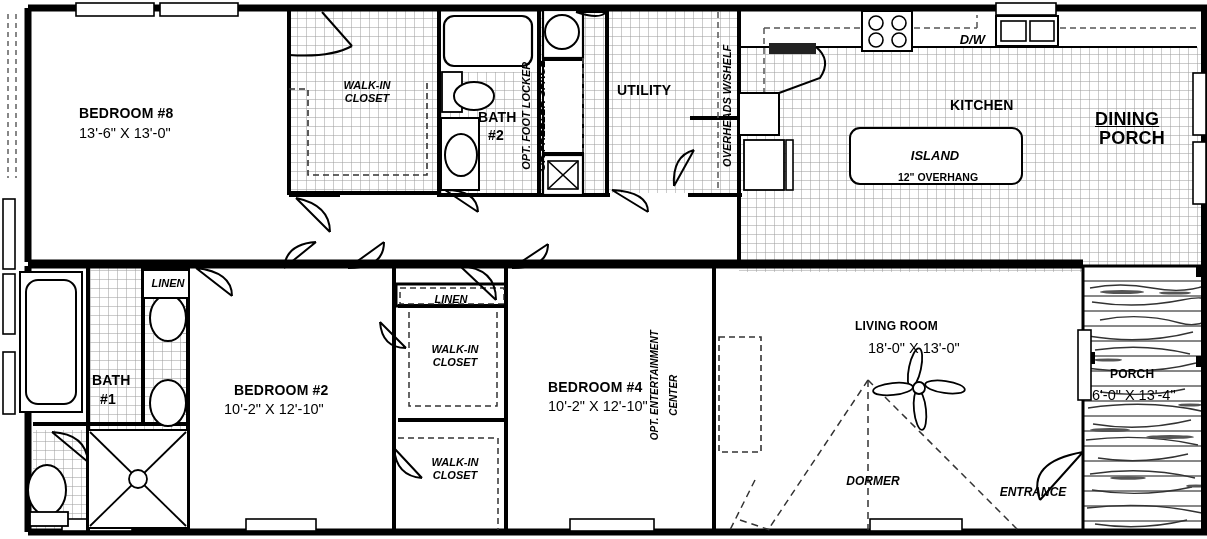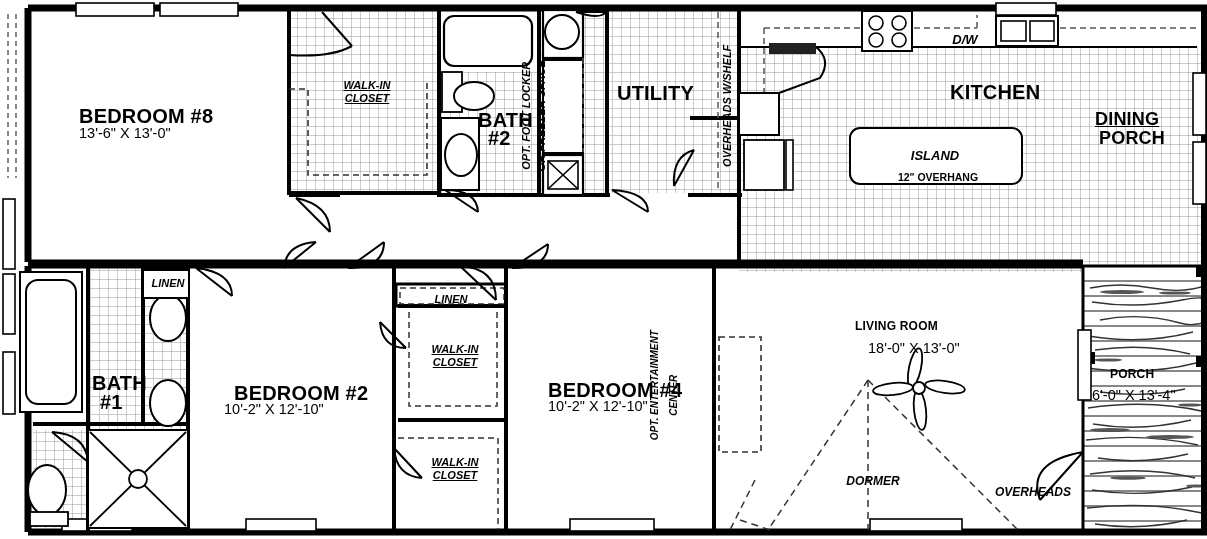--- a/index.html
+++ b/index.html
@@ -1,23 +1,23 @@
 <!DOCTYPE html>
 <html><head>
 <meta charset="utf-8">
 <style>
   html,body{margin:0;padding:0;background:#ffffff;}
   body{font-family:"Liberation Sans",sans-serif;}
   #plan{position:relative;width:1207px;height:539px;background:#fff;overflow:hidden;}
   svg{display:block;}
   .lbl{position:absolute;text-align:center;color:#000;line-height:1.05;pointer-events:none;}
-  .rm-name{font-weight:bold;font-size:20px;letter-spacing:.2px;white-space:nowrap;}
+  .rm-name{font-weight:bold;font-size:14px;letter-spacing:.2px;white-space:nowrap;}
   .rm-dim{font-size:14.5px;white-space:nowrap;}
   .sm-italic{font-style:italic;font-size:11px;font-weight:600;white-space:nowrap;}
-  .sm-italic2{font-style:italic;font-size:11px;font-weight:600;line-height:1.15;text-decoration:underline;}
+  .sm-italic2{font-style:italic;font-size:11px;font-weight:600;line-height:1.15;}
   .tiny-bold{font-weight:bold;font-size:10.5px;white-space:nowrap;}
   .vert{transform-origin:center center;}
 </style>
 </head>
 <body>
 
 <div id="plan">
 
 <svg width="1207" height="539" viewBox="0 0 1207 539">
   <defs>
@@ -287,24 +287,24 @@
 <div class="lbl rm-name" style="left:478px; top:110px;">BATH</div>
 <div class="lbl rm-name" style="left:488px; top:128px;">#2</div>
 
 <div class="lbl sm-italic vert" style="left:545px; top:110px; width:140px; transform:rotate(-90deg) translate(0,-88px);">OPT. FOOT LOCKER</div>
 <div class="lbl sm-italic vert" style="left:557px; top:110px; width:145px; transform:rotate(-90deg) translate(0,-88px);">OR FREEZER SPACE</div>
 
 <div class="lbl rm-name" style="left:617px; top:83px;">UTILITY</div>
 
 <div class="lbl sm-italic vert" style="left:655px; top:100px; width:150px; transform:rotate(-90deg) translate(0,-2px);">OVERHEADS W/SHELF</div>
 
-<div class="lbl rm-name" style="left:950px; top:82px;">KITCHEN</div>
+<div class="lbl rm-name" style="left:950px; top:98px;">KITCHEN</div>
 <div class="lbl sm-italic" style="left:900px; top:149px; width:70px; font-size:13px;">ISLAND</div>
 <div class="lbl tiny-bold" style="left:888px; top:172px; width:100px;">12" OVERHANG</div>
-<div class="lbl sm-italic" style="left:945px; top:33px; width:40px; font-size:13px;">D/W</div>
+<div class="lbl sm-italic" style="left:945px; top:33px; width:40px; font-size:13px;text-align:right;">D/W</div>
 
 <div class="lbl rm-name" style="left:1095px; top:110px; font-size:18px;text-decoration:underline;">DINING</div>
 <div class="lbl rm-name" style="left:1099px; top:129px; font-size:18px;">PORCH</div>
 
 <div class="lbl rm-name" style="left:92px; top:373px;">BATH</div>
 <div class="lbl rm-name" style="left:100px; top:392px;">#1</div>
 
 <div class="lbl sm-italic" style="left:146px; top:278px; width:44px; font-size:11px;">LINEN</div>
 <div class="lbl sm-italic" style="left:425px; top:294px; width:52px; font-size:11px;">LINEN</div>
 
@@ -320,18 +320,18 @@
 <div class="lbl rm-name" style="left:548px; top:380px;">BEDROOM #4</div>
 <div class="lbl rm-dim" style="left:548px; top:399px;">10'-2" X 12'-10"</div>
 
 <div class="lbl sm-italic vert" style="left:661px; top:380px; width:165px; font-size:10px; transform:rotate(-90deg) translate(0,-88px);">OPT. ENTERTAINMENT</div>
 <div class="lbl sm-italic vert" style="left:684px; top:390px; width:120px; font-size:10px; transform:rotate(-90deg) translate(0,-70px);">CENTER</div>
 
 <div class="lbl rm-name" style="left:855px; top:320px; font-size:12px;">LIVING ROOM</div>
 <div class="lbl rm-dim" style="left:868px; top:341px;">18'-0" X 13'-0"</div>
 
 <div class="lbl sm-italic" style="left:838px; top:475px; width:70px; font-size:12px;">DORMER</div>
-<div class="lbl sm-italic" style="left:993px; top:486px; width:80px; font-size:12px;">OVERHEADS</div>
+<div class="lbl sm-italic" style="left:993px; top:486px; width:80px; font-size:12px;">ENTRANCE</div>
 
 <div class="lbl rm-name" style="left:1110px; top:368px; font-size:12px;">PORCH</div>
 <div class="lbl rm-dim" style="left:1092px; top:388px;">6'-0" X 13'-4"</div>
 
 </div>
 
 </body></html>

